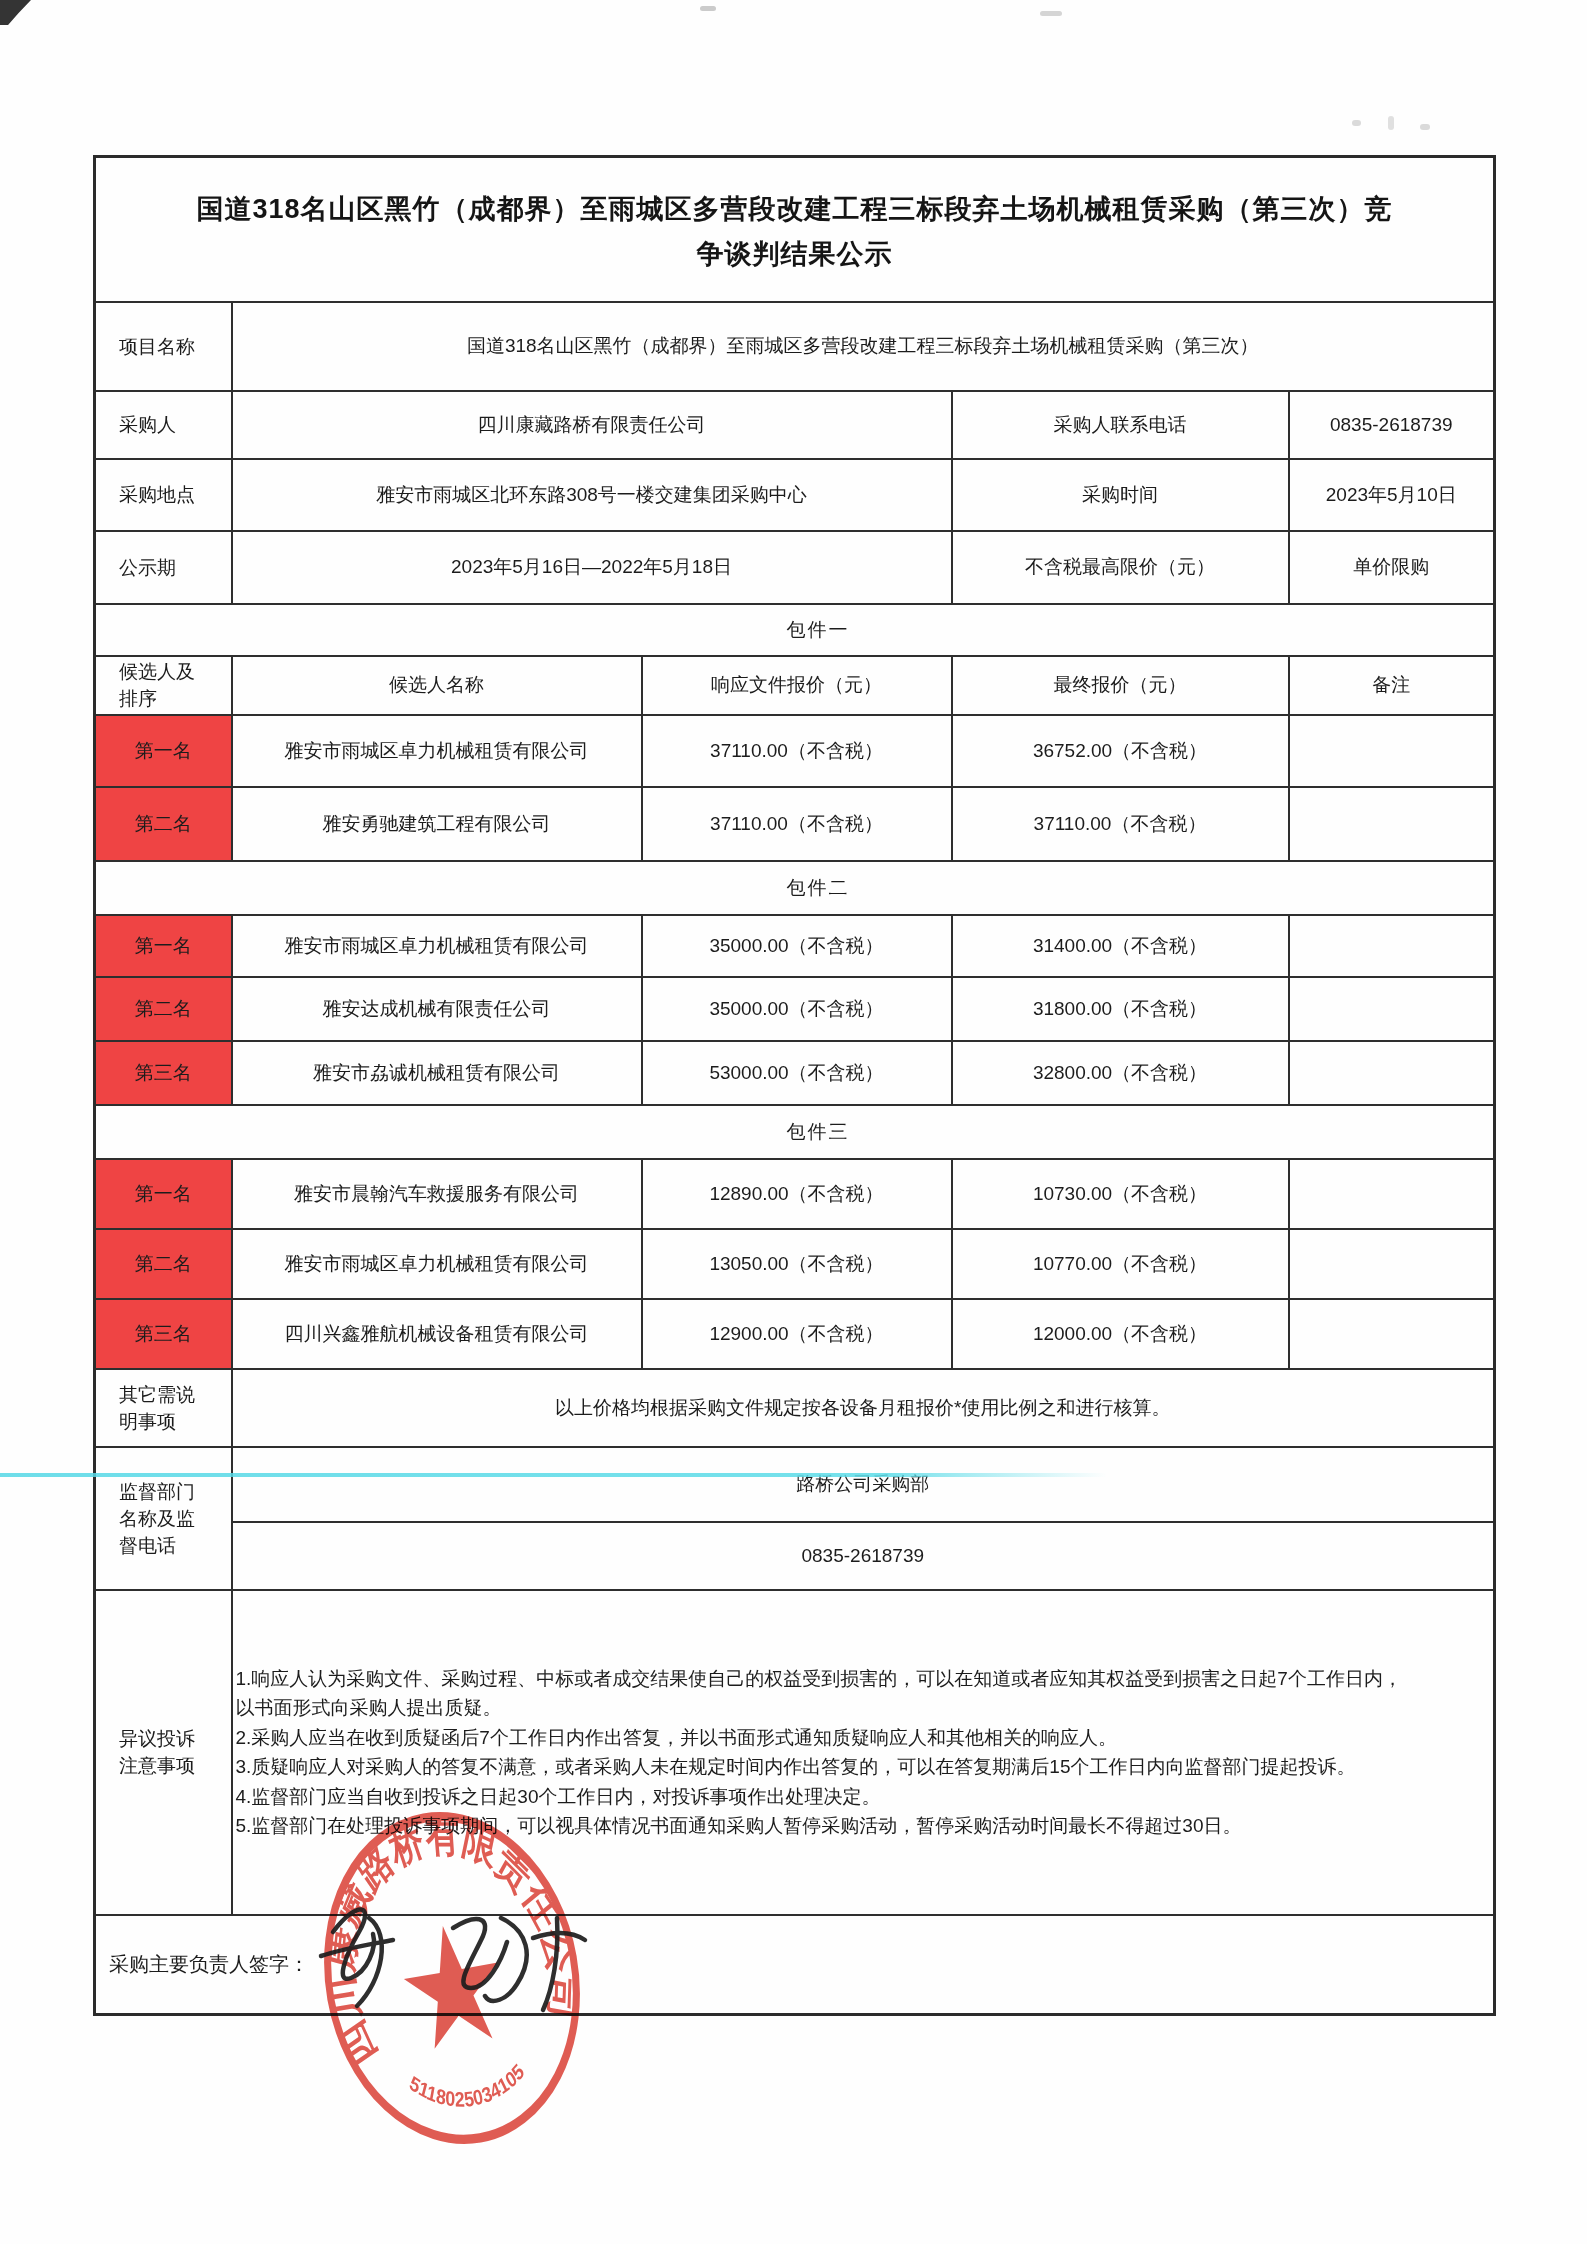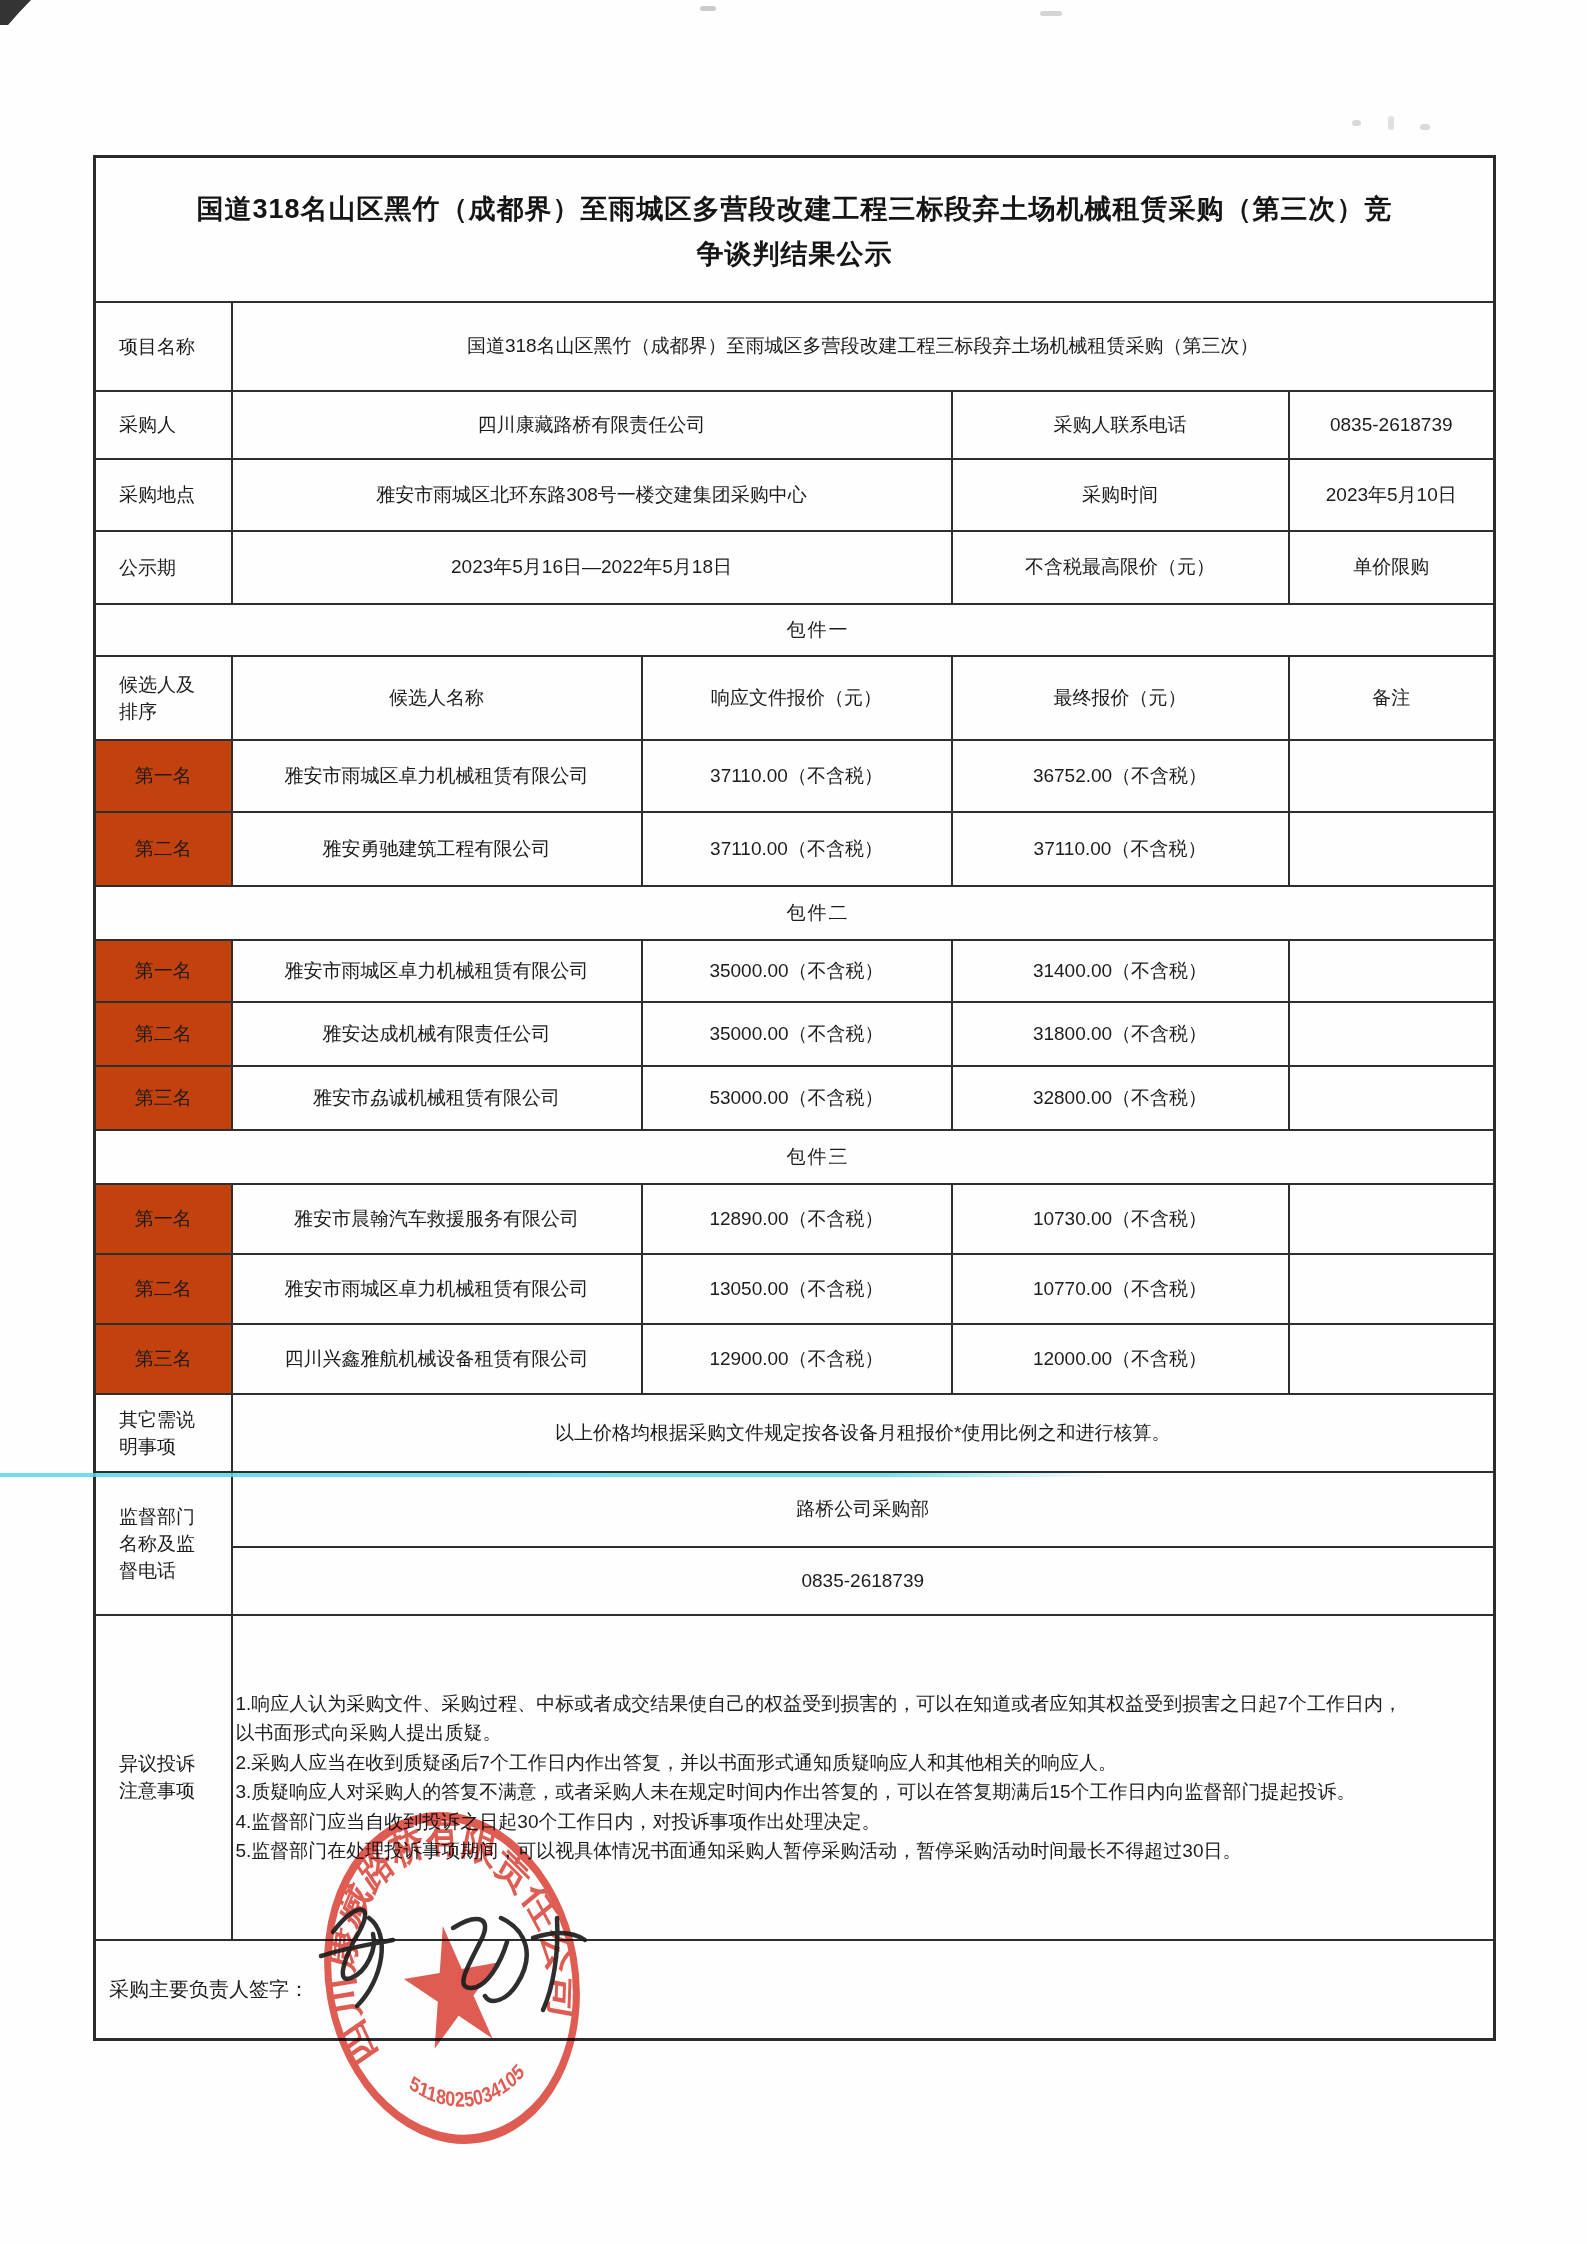--- a/index.html
+++ b/index.html
@@ -25,21 +25,21 @@
   }
   .title-cell {
     font-size:27px; font-weight:700; text-align:center;
     line-height:45px; padding:14px 98px 8px; letter-spacing:1px;
     color:#151515;
   }
   .lbl   { padding:0 23px; text-align:left; line-height:27px; }
   .val-l { text-align:center; padding:16px 13px; }
   .c     { text-align:center; padding:9px 8px; }
   .pkg   { text-align:center; font-size:19px; letter-spacing:2px;padding-left:48px; }
-  .rank  { text-align:center; padding:0; background:#c2410c; }
+  .rank  { text-align:center; padding:0; background:#ef4444; }
   .complaint-cell { vertical-align:middle; padding:6px 85px 6px 3px; }
   .complaint-text div { line-height:29.5px; font-size:19px; text-align:left; }
   .sig-cell { text-align:left; padding-left:13px; font-size:20px; vertical-align:middle; }
 
   
   .scanline {
     position:absolute; left:0; top:1473px; width:1107px; height:4px;
     background:linear-gradient(90deg,#55d8e6 0%,#5ddce8 80%,rgba(93,220,232,0) 100%);
     opacity:.85; z-index:3;
   }
@@ -106,21 +106,21 @@
     <tr style="height:73px">
       <td class="lbl">公示期</td>
       <td colspan="2" class="c">2023年5月16日—2022年5月18日</td>
       <td class="c">不含税最高限价（元）</td>
       <td class="c">单价限购</td>
     </tr>
 
     <tr style="height:52px">
       <td colspan="5" class="pkg">包件一</td>
     </tr>
-    <tr style="height:84px">
+    <tr style="height:59px">
       <th class="lbl">候选人及排序</th>
       <th class="c">候选人名称</th>
       <th class="c">响应文件报价（元）</th>
       <th class="c">最终报价（元）</th>
       <th class="c">备注</th>
     </tr>
     <tr style="height:72px">
       <td class="rank">第一名</td>
       <td class="c">雅安市雨城区卓力机械租赁有限公司</td>
       <td class="c">37110.00（不含税）</td>

